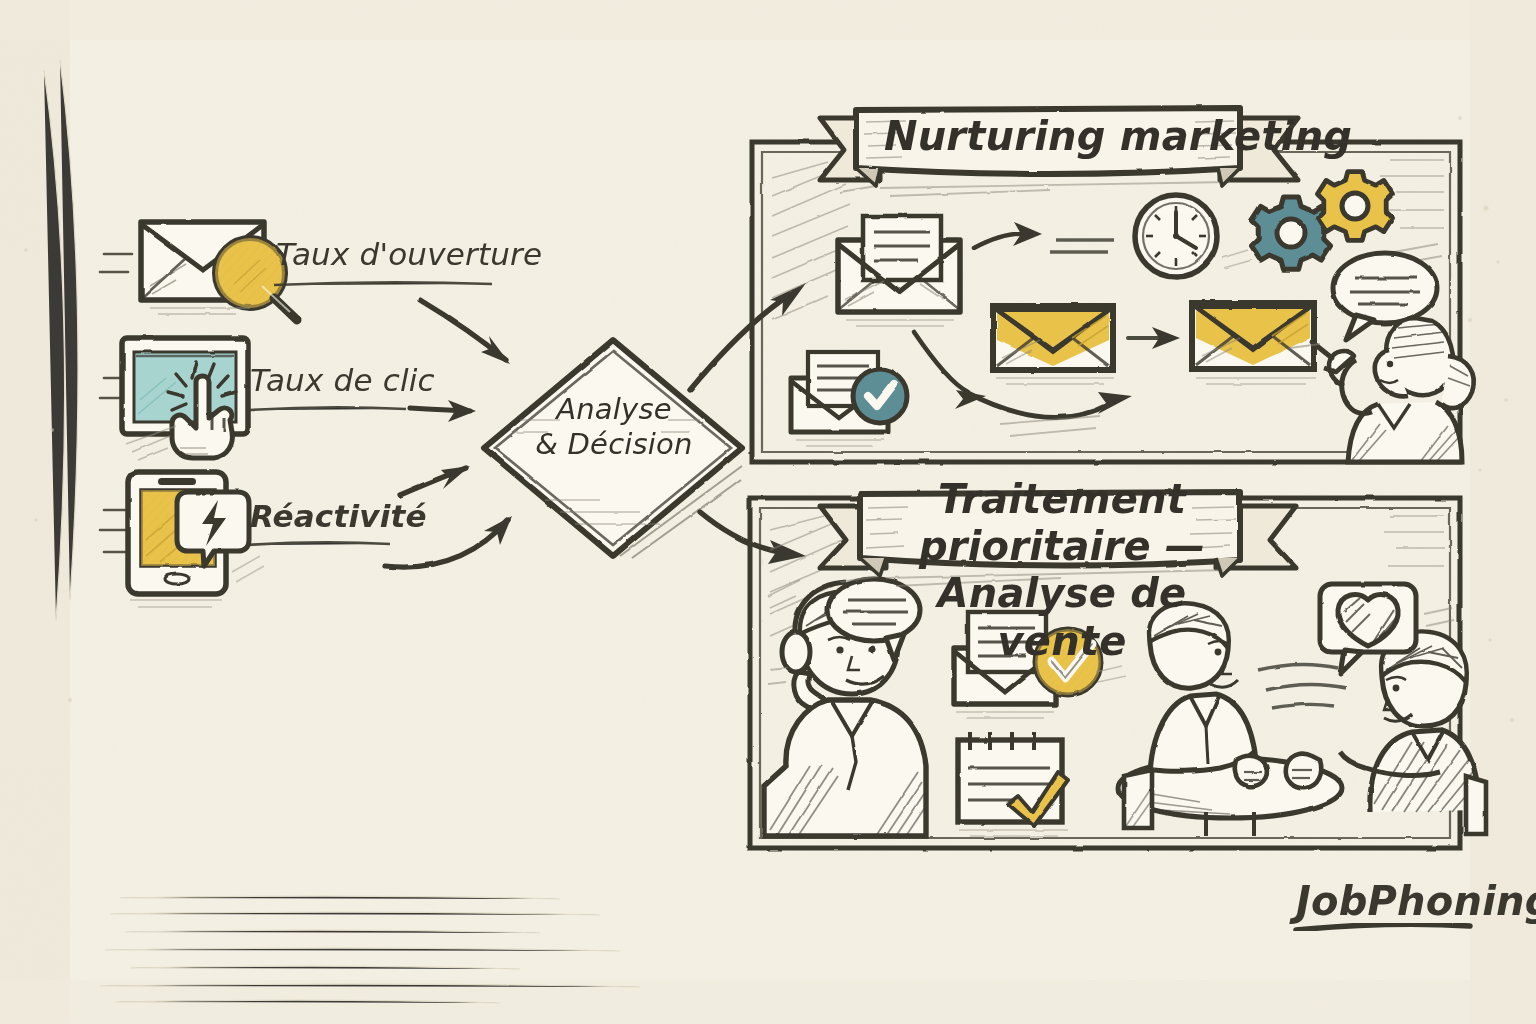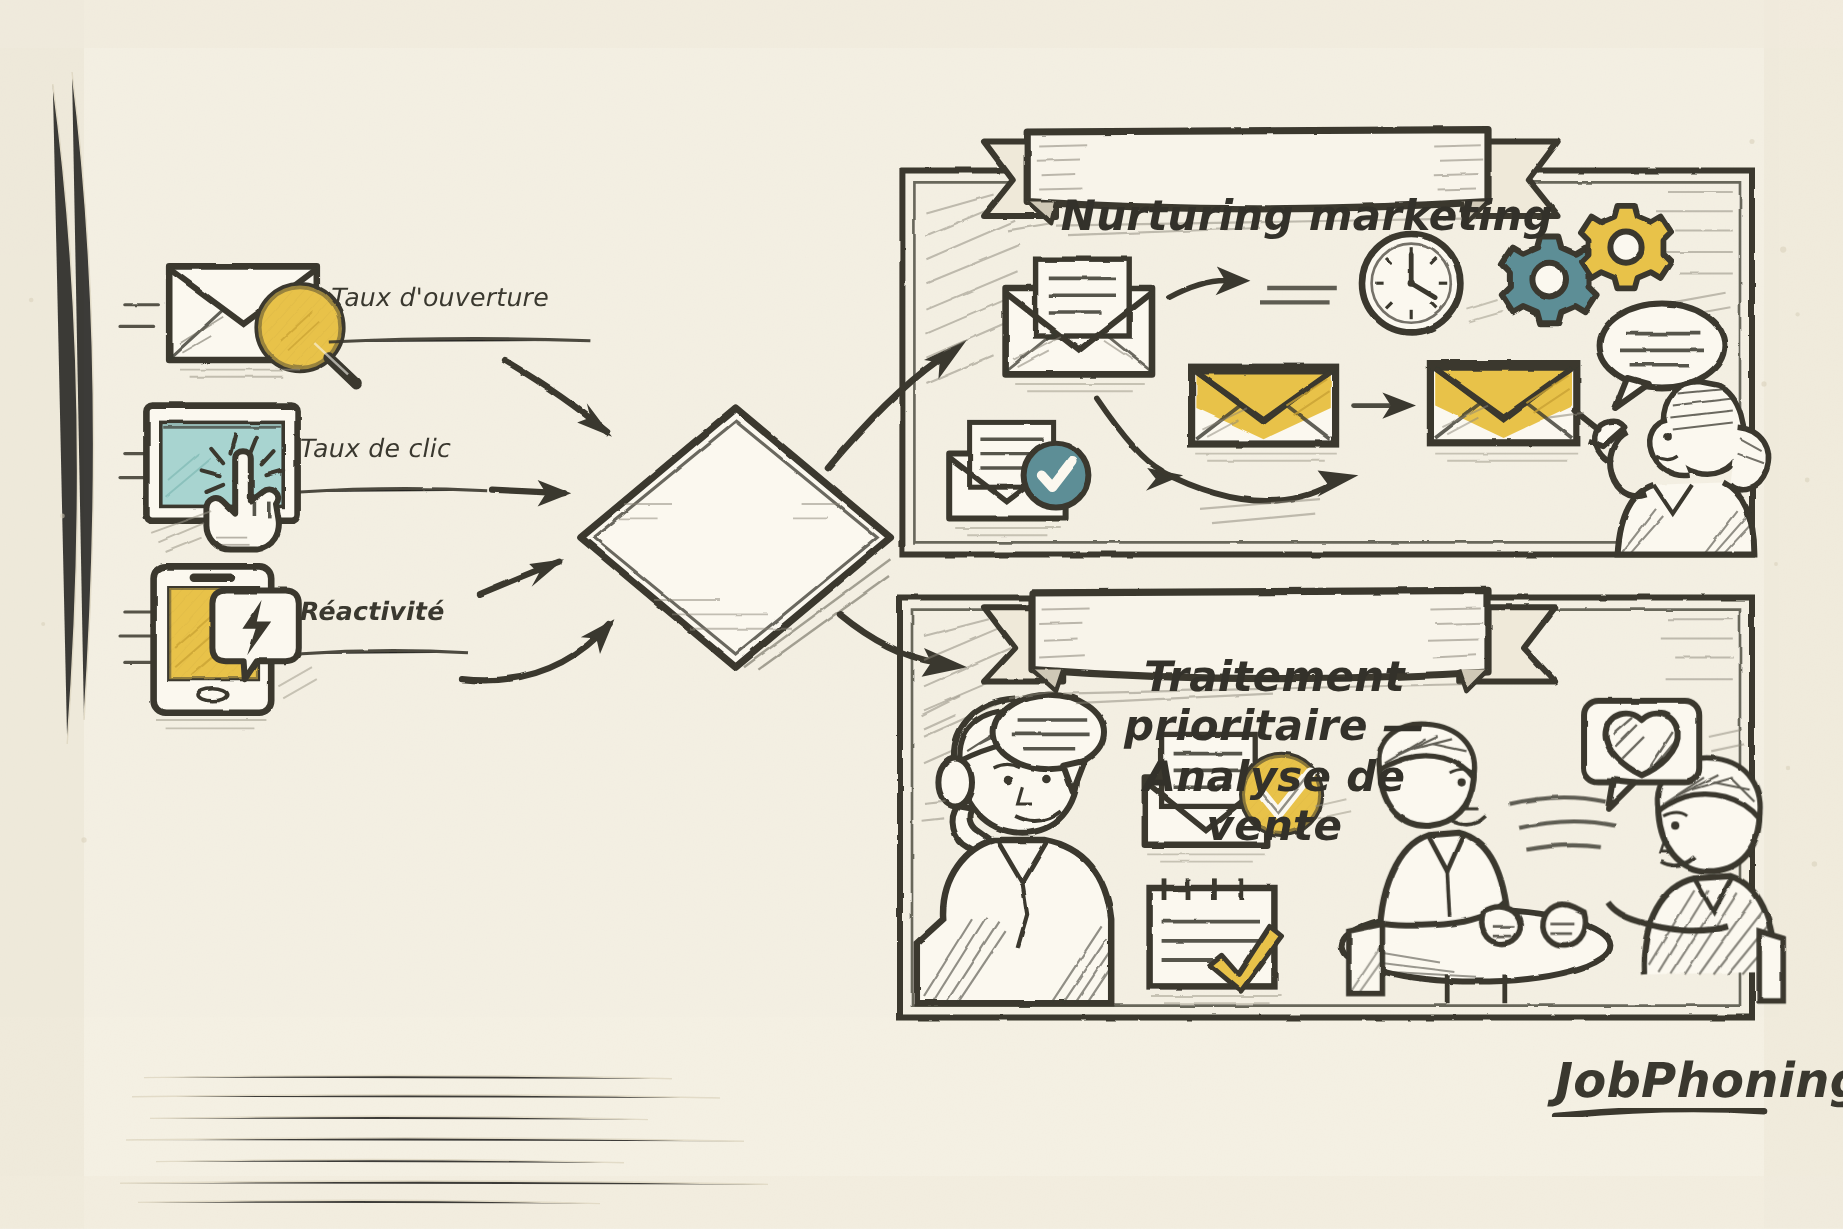--- a/index.html
+++ b/index.html
@@ -11,22 +11,22 @@
   }
   #stage{position:relative;width:1536px;height:1024px;}
   #stage svg{position:absolute;left:0;top:0;}
   .lbl{
     position:absolute;
     font-family:"DejaVu Sans", sans-serif;
     color:#3a382f;
     white-space:nowrap;
     letter-spacing:0.2px;
   }
-  .metric-label{font-size:21px;font-style:italic;font-weight:400;}
-  .banner-label{font-size:35px;font-style:italic;font-weight:700;color:#33312a;margin-top:48px;}
+  .metric-label{font-size:31px;font-style:italic;font-weight:400;}
+  .banner-label{font-size:40px;font-style:italic;font-weight:700;color:#33312a;}
   .banner-label.two-line{text-align:center;line-height:1.18;white-space:normal;}
   .diamond-label{font-size:29px;font-style:italic;font-weight:400;text-align:center;line-height:1.22;color:#33312a;}
   .logo-label{font-size:40px;font-style:italic;font-weight:700;color:#3a382f;}
 </style>
 </head>
 <body>
 
 <div id="stage">
 
   <svg width="1536" height="1024" viewBox="0 0 1536 1024">
@@ -747,23 +747,27 @@
       <path d="M1296 930 Q 1390 921 1470 926" fill="none" stroke="#3a382f" stroke-width="5.5" stroke-linecap="round"></path>
     </g>
   </svg>
 
   <div class="lbl metric-label" style="left:276px; top:236px;">Taux d'ouverture</div>
 
   <div class="lbl metric-label" style="left:250px; top:362px;">Taux de clic</div>
 
   <div class="lbl metric-label" style="left:250px; top:498px;font-weight:bold;">Réactivité</div>
 
+  <div class="lbl diamond-label" style="left:524px; top:392px; width:180px;">
+    <div>Analyse</div>
+    <div>&amp; Décision</div>
+  </div>
 
   <div class="lbl banner-label" style="left:884px; top:113px;">Nurturing marketing</div>
 
-  <div class="lbl banner-label two-line" style="left:892px; top:497px; width:340px;font-style:italic;">
+  <div class="lbl banner-label two-line" style="left:892px; top:476px; width:340px;font-style:italic;">
     <div>Traitement prioritaire —</div>
     <div>Analyse de vente</div>
   </div>
 
   <div class="lbl logo-label" style="left:1296px; top:878px;">JobPhoning</div>
 
 </div>
 
 </body></html>

